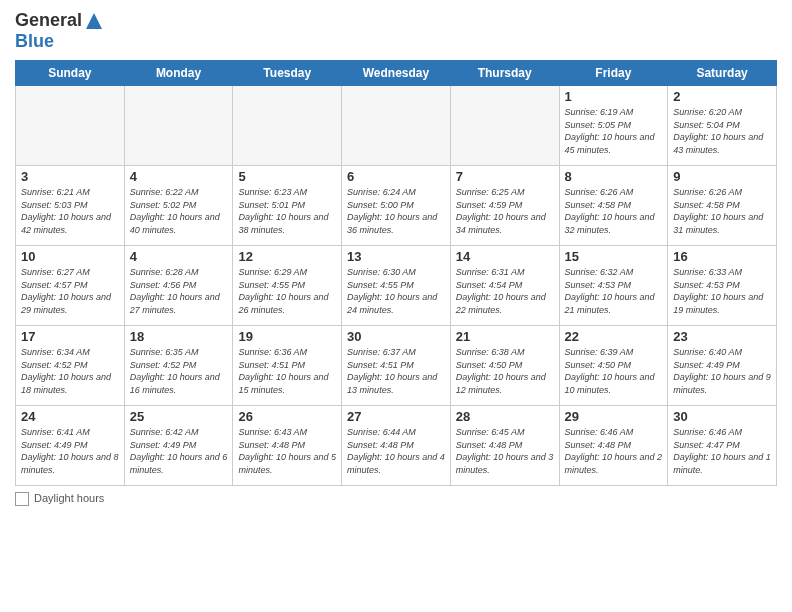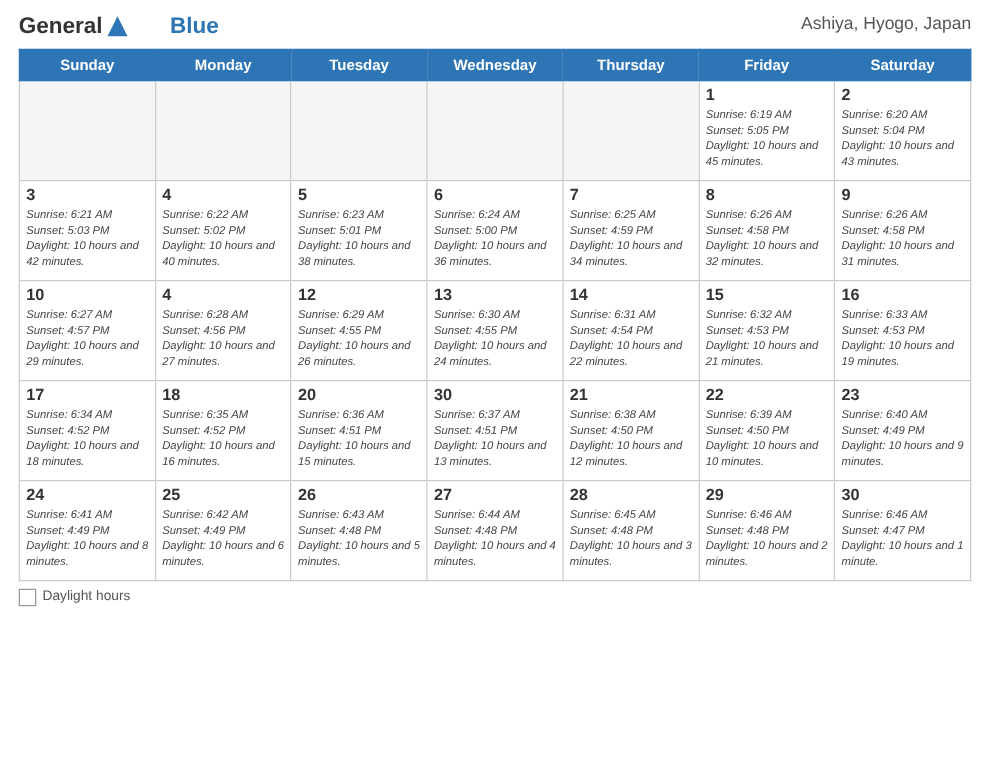--- a/index.html
+++ b/index.html
@@ -2,24 +2,24 @@
 <html><head>
   <meta charset="utf-8">
   <style>
     * { box-sizing: border-box; margin: 0; padding: 0; }
     body { font-family: Arial, sans-serif; background: #fff; width: 792px; height: 612px; overflow: hidden; }
     
     .container { width: 792px; padding: 10px 15px; }
     
     .header { display: flex; justify-content: space-between; align-items: flex-start; margin-bottom: 8px; }
     
-    .logo { display: flex; flex-direction: row; }
+    .logo { display: flex; flex-direction: column; }
     .logo-text { display: flex; align-items: center; }
     .logo-general { font-size: 18px; font-weight: bold; color: #333; }
-    .logo-blue { font-size: 18px; font-weight: bold; color: #2E75B6; margin-left: 32px; }
+    .logo-blue { font-size: 18px; font-weight: bold; color: #2E75B6; }
     .logo-icon { width: 20px; height: 20px; margin-left: 2px; }
     
     .title-block { text-align: right; }
     .month-title { font-size: 32px; color: #333; font-weight: normal; }
     .location { font-size: 14px; color: #555; }
     
     table { width: 100%; border-collapse: collapse; table-layout: fixed; }
     
     th { background-color: #2E75B6; color: #fff; text-align: center; padding: 5px 6px; font-size: 12px; font-weight: bold; border: 1px solid #2E75B6; }
     
@@ -45,21 +45,20 @@
         <span class="logo-general">General</span>
         <svg class="logo-icon" viewBox="0 0 20 20">
           <polygon points="10,2 18,18 2,18" fill="#2E75B6"></polygon>
         </svg>
       </div>
       <div>
         <span class="logo-blue">Blue</span>
       </div>
     </div>
     <div class="title-block">
-      <div class="location">Ashiya, Hyogo, Japan</div>
     </div>
   </div>
 
   <table>
     <thead>
       <tr>
         <th>Sunday</th>
         <th>Monday</th>
         <th>Tuesday</th>
         <th>Wednesday</th>
@@ -147,21 +146,21 @@
         <tr>
           <td>
             <span class="day-num">17</span>
             <div class="day-info">Sunrise: 6:34 AM<br>Sunset: 4:52 PM<br>Daylight: 10 hours and 18 minutes.</div>
           </td>
           <td>
             <span class="day-num">18</span>
             <div class="day-info">Sunrise: 6:35 AM<br>Sunset: 4:52 PM<br>Daylight: 10 hours and 16 minutes.</div>
           </td>
           <td>
-            <span class="day-num">20</span>
+            <span class="day-num">19</span>
             <div class="day-info">Sunrise: 6:36 AM<br>Sunset: 4:51 PM<br>Daylight: 10 hours and 15 minutes.</div>
           </td>
           <td>
             <span class="day-num">30</span>
             <div class="day-info">Sunrise: 6:37 AM<br>Sunset: 4:51 PM<br>Daylight: 10 hours and 13 minutes.</div>
           </td>
           <td>
             <span class="day-num">21</span>
             <div class="day-info">Sunrise: 6:38 AM<br>Sunset: 4:50 PM<br>Daylight: 10 hours and 12 minutes.</div>
           </td>

